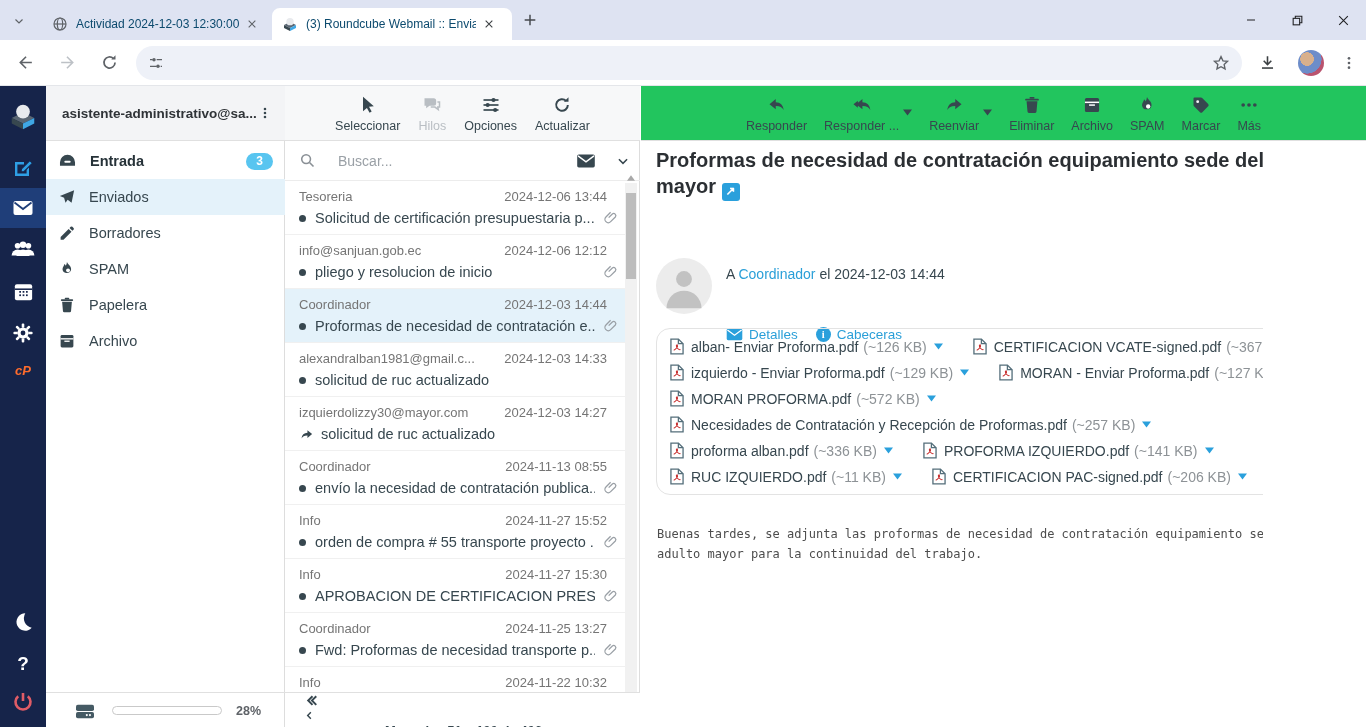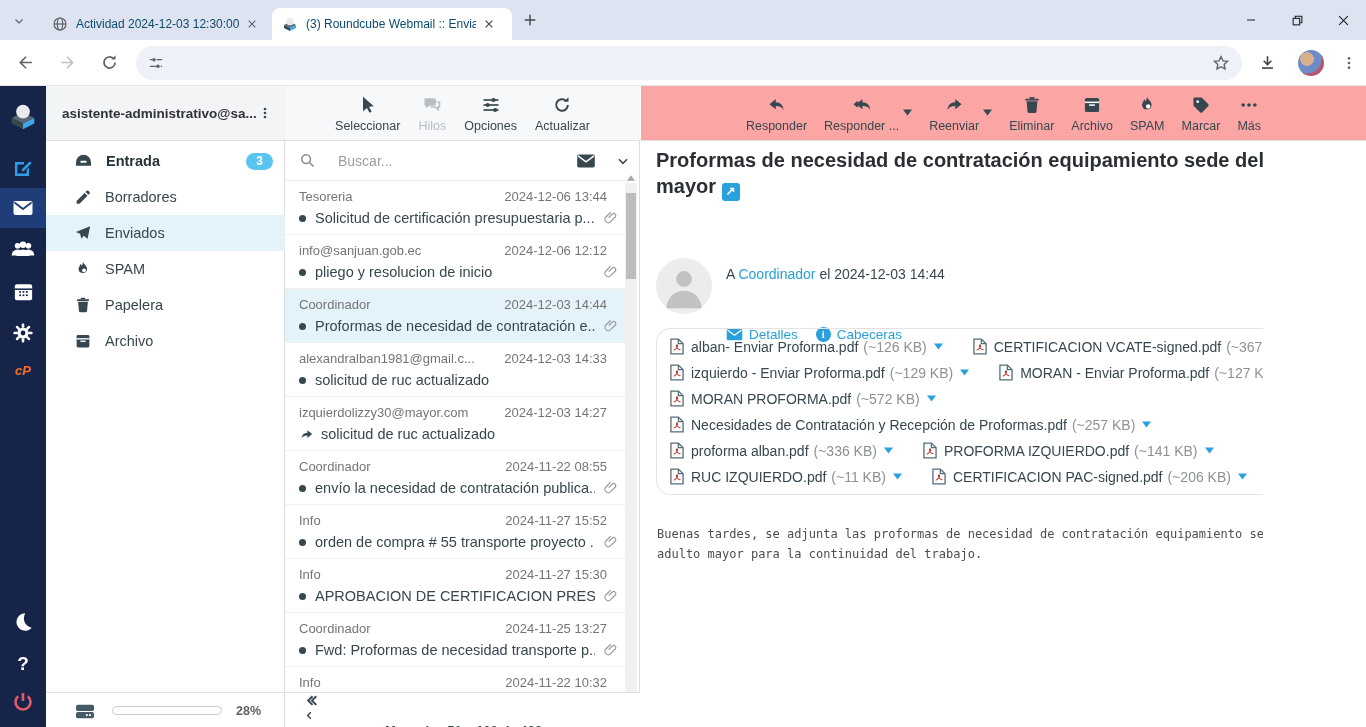--- a/index.html
+++ b/index.html
@@ -34,21 +34,21 @@
   .rail-item { position:absolute; left:0; width:46px; height:40px; display:flex; align-items:center; justify-content:center; }
   .rail-item.active { background:#1f3e79; }
   .cp-text { color:#ff6c2c; font-weight:bold; font-style:italic; font-size:13px; }
   .help-text { color:#fff; font-weight:bold; font-size:19px; }
 
   
   .folders { position:absolute; left:46px; top:0; width:239px; height:641px; border-right:1px solid #ddd; background:#fff; }
   .acct { position:absolute; left:0; top:0; width:239px; height:55px; background:#f3f4f6; border-bottom:1px solid #e0e0e0; display:flex; align-items:center; padding:0 8px 0 16px; }
   .acct-name { font-size:13.5px; color:#2f3337; font-weight:bold; width:196px; white-space:nowrap; overflow:hidden; }
   .folder-list { position:absolute; left:0; top:57px; width:239px; }
-  .folder { height:36px; display:flex; align-items:center; padding-left:28px; font-size:14.5px; color:#37474f; }
+  .folder { height:36px; display:flex; align-items:center; padding-left:12px; font-size:14.5px; color:#37474f; }
   .folder.selected { background:#e4f2fa; }
   .folder .f-label { margin-left:13px; }
   .folder.bold .f-label { font-weight:bold; color:#263238; }
   .badge { margin-left:auto; margin-right:12px; background:#58c5f0; color:#fff; font-size:12px; font-weight:bold; border-radius:9px; padding:1.5px 10px; }
 
   
   .mlist { position:absolute; left:285px; top:0; width:355px; height:641px; border-right:1px solid #ddd; background:#fff; }
   .mlist-toolbar { position:absolute; left:0; top:0; width:355px; height:55px; background:#f7f8f9; border-bottom:1px solid #e0e0e0; display:flex; align-items:flex-start; justify-content:center; gap:18px; padding-top:9px; }
   .tbtn { display:flex; flex-direction:column; align-items:center; gap:4px; font-size:12.5px; color:#37474f; }
   .tbtn.disabled { color:#b9bec3; }
@@ -77,21 +77,21 @@
   .quota-pill { width:110px; height:9px; border:1px solid #c9c9c9; border-radius:5px; margin-left:16px; overflow:hidden; }
   .quota-fill { height:100%; width:28%; background:#7cc4ea; }
   .quota-label { font-size:12.5px; color:#5f6368; margin-left:14px; font-weight:bold; }
   .pager { position:absolute; left:239px; top:0; width:355px; height:35px; display:flex; padding:0 10px 0 12px;flex-direction:column; }
   .pg-sum { font-size:13px; color:#37474f; font-weight:bold; margin:0 auto; }
   .pg-input { width:32px; height:25px; border:1px solid #c4c4c4; border-radius:4px; text-align:center; font-size:13.5px; color:#37474f; margin-right:10px; font-family:"Liberation Sans",sans-serif; }
   .pg-btn { padding:0 6px; display:flex; align-items:center; }
 
   
   .content { position:absolute; left:641px; top:0; width:725px; height:641px; background:#fff; }
-  .c-toolbar { position:absolute; left:0; top:0; width:725px; height:55px; background:#fca5a5; border-bottom:1px solid #e0e0e0; display:flex; align-items:flex-start; justify-content:center; gap:17px; padding-top:9px; }
+  .c-toolbar { position:absolute; left:0; top:0; width:725px; height:55px; background:#22c55e; border-bottom:1px solid #e0e0e0; display:flex; align-items:flex-start; justify-content:center; gap:17px; padding-top:9px; }
   .tb-wrap { display:flex; align-items:flex-start; }
   .dd-caret { margin:14px 0 0 4px; }
   .subject { position:absolute; left:15px; top:17px; width:690px; font-size:20px; font-weight:bold; color:#2b2f33; line-height:1.3; }
   .ext-ico { display:inline-flex; width:18px; height:18px; background:#2aa0dc; border-radius:3px; color:#fff; font-size:12px; align-items:center; justify-content:center; vertical-align:-2px; }
   .m-avatar { position:absolute; left:15px; top:128px; }
   .meta { position:absolute; left:85px; top:136px; font-size:14px; color:#37474f; }
   .meta a { color:#2a9fd8; text-decoration:none; }
   .meta-actions { position:absolute; left:85px; top:161px; display:flex; align-items:center; gap:18px; font-size:13.5px; color:#2a9fd8; }
   .meta-actions .act { display:flex; align-items:center; gap:6px;margin-top:36px; }
   .info-ico { width:15px; height:15px; border-radius:50%; background:#2aa0dc; color:#fff; font-size:10.5px; font-weight:bold; display:flex; align-items:center; justify-content:center; font-family:"Liberation Serif",serif; }
@@ -315,36 +315,36 @@
       <div class="folder bold">
         <span>
           <svg width="19" height="19" viewBox="0 0 24 24">
               <path d="M2.5 17.5v-4.5a9.5 9.5 0 0 1 19 0v4.5z" fill="#37474f"></path>
               <rect x="8" y="11" width="8" height="2.6" rx="1.3" fill="#fff"></rect>
             </svg>
         </span>
         <span class="f-label">Entrada</span>
         <span class="badge">3</span>
       </div>
+      <div class="folder selected">
+        <span>
+          <svg width="18" height="18" viewBox="0 0 24 24" fill="#37474f">
+              <path d="M21.5 3L2.5 10.8l5.6 2.1L10 19.5l2.9-3.7 5.2 3.7z"></path>
+            </svg>
+        </span>
+        <span class="f-label">Enviados</span>
+      </div>
       <div class="folder">
         <span>
           <svg width="18" height="18" viewBox="0 0 24 24" fill="#37474f">
               <path d="M3.5 17.2V21h3.8L18 10.3l-3.8-3.8z"></path>
               <path d="M15.4 5.3l3.8 3.8 1.5-1.5a1.6 1.6 0 0 0 0-2.3l-1.5-1.5a1.6 1.6 0 0 0-2.3 0z"></path>
             </svg>
         </span>
         <span class="f-label">Borradores</span>
-      </div>
-      <div class="folder selected">
-        <span>
-          <svg width="18" height="18" viewBox="0 0 24 24" fill="#37474f">
-              <path d="M21.5 3L2.5 10.8l5.6 2.1L10 19.5l2.9-3.7 5.2 3.7z"></path>
-            </svg>
-        </span>
-        <span class="f-label">Enviados</span>
       </div>
       <div class="folder">
         <span>
           <svg width="18" height="18" viewBox="0 0 24 24" fill="#37474f">
               <path d="M12 2.5c1.2 3.4 5.5 5 5.5 9.7a5.8 5.8 0 0 1-11.5 0c0-3 2.4-4.4 2.4-7 1 .7 1.7 1.5 2 2.6.9-1.5 1.4-3.3 1.6-5.3z"></path>
               <circle cx="13.4" cy="13.8" r="2.6" fill="#fff"></circle>
             </svg>
         </span>
         <span class="f-label">SPAM</span>
       </div>
@@ -497,21 +497,21 @@
               <svg width="15" height="15" viewBox="0 0 24 24">
                 <path d="M13.5 9V5L21 11.3l-7.5 6.3v-4c-4.8-.1-7.7 1.4-9.5 4.7.6-6 4-9.1 9.5-9.3z" fill="#37474f"></path>
               </svg>
             </span>
             <span class="subj">solicitud de ruc actualizado</span>
           </div>
       </div>
       <div class="mrow">
         <div class="line1">
             <span>Coordinador</span>
-            <span class="m-date">2024-11-22 08:55</span>
+            <span class="m-date">2024-11-13 08:55</span>
           </div>
         <div class="line2">
             <span class="dot"></span>
             <span class="subj">envío la necesidad de contratación publica...</span>
           <span class="clip">
               <svg width="16" height="16" viewBox="0 0 24 24">
                 <path fill="none" stroke="#9aa0a6" stroke-width="1.9" d="M8.5 11.5l5.5-5.5a3.2 3.2 0 0 1 4.5 4.5l-7 7a5 5 0 0 1-7.1-7.1l7-7"></path>
               </svg>
             </span>
           </div>

